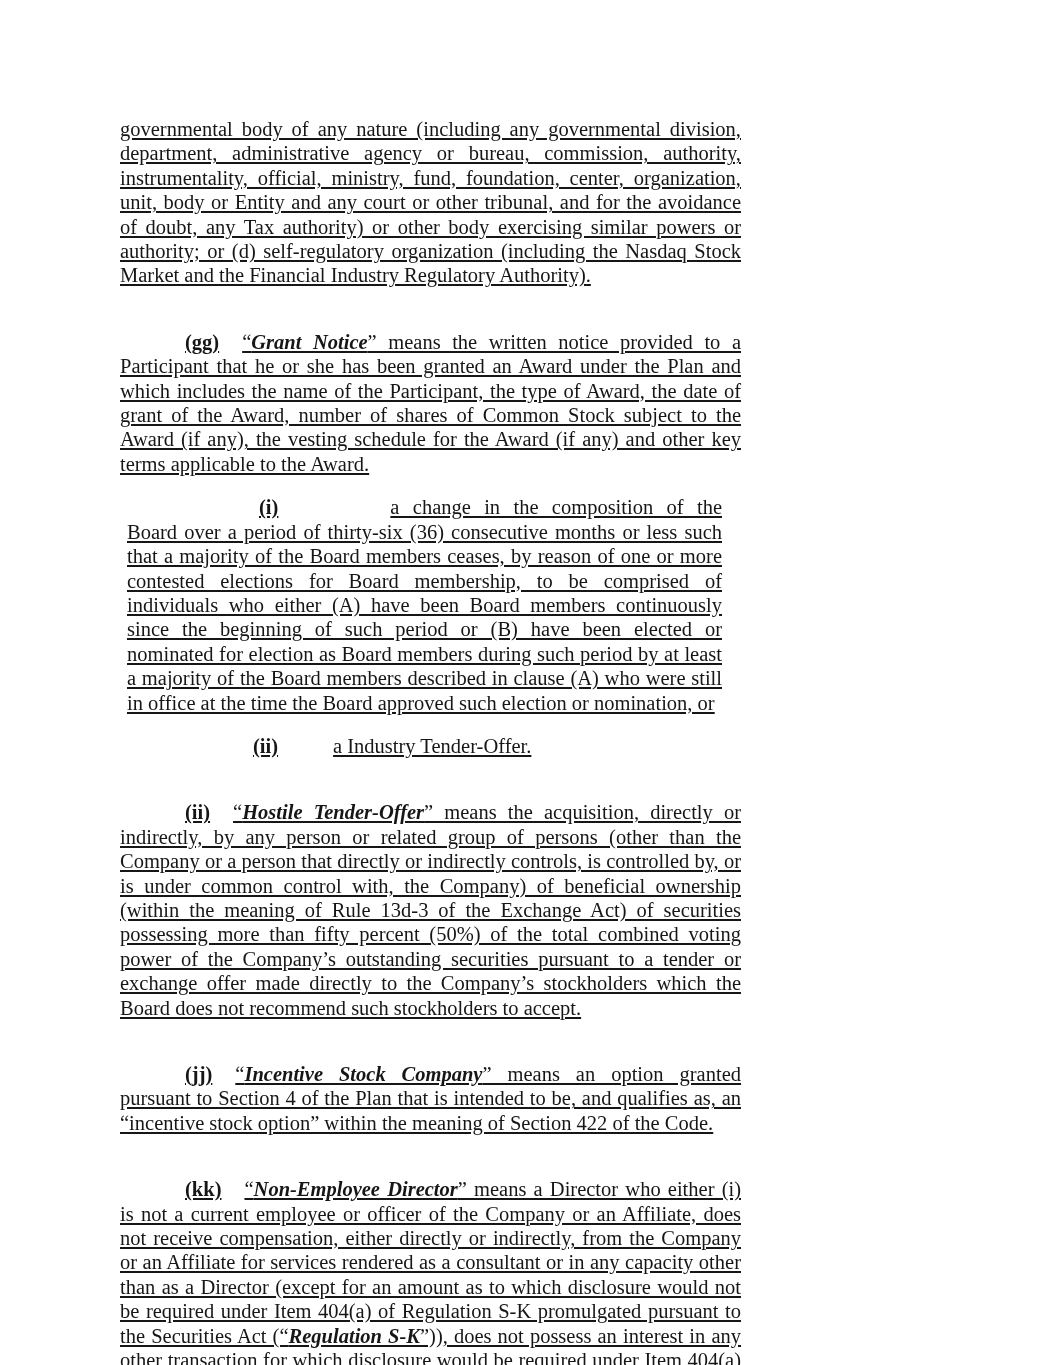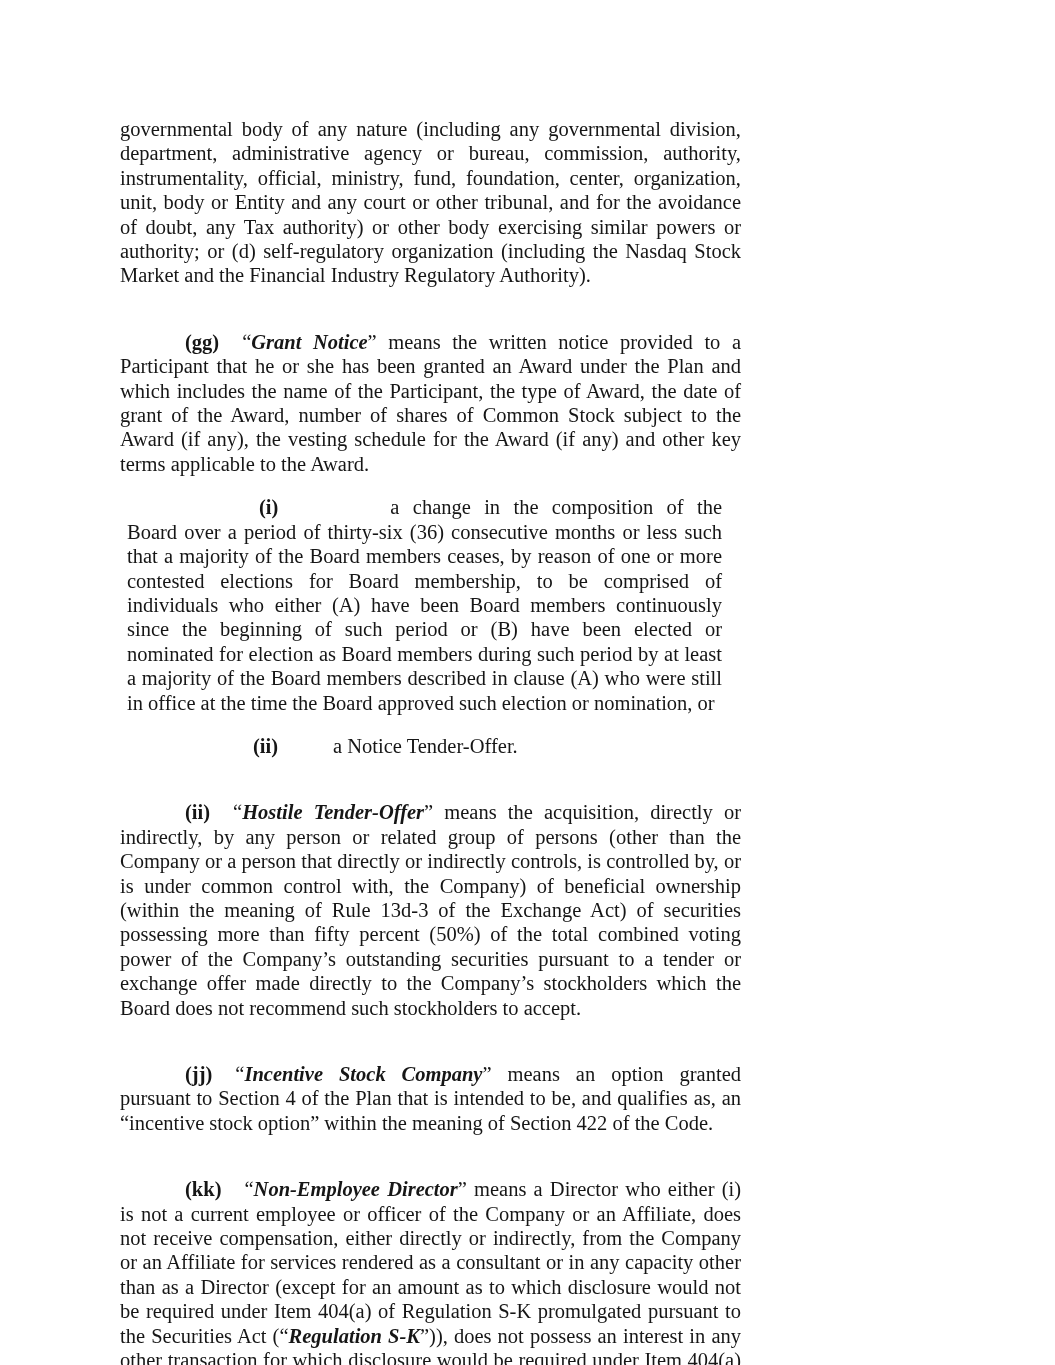--- a/index.html
+++ b/index.html
@@ -12,20 +12,21 @@
     height: 1365px;
     overflow: hidden;
     font-family: "Liberation Serif", "DejaVu Serif", serif;
     color: #161616;
   }
   .page {
     box-sizing: border-box;
     width: 864px;
     height: 1365px;
     padding: 117px 123px 0 120px;
+    text-decoration: underline;
   }
   .para {
     margin: 0 0 19px 0;
     font-size: 20.5px;
     line-height: 24.4px;
     text-align: justify;
   }
   
   .p-def { text-indent: 65px; margin-top: 42px; }
   
@@ -49,19 +50,19 @@
   }
 </style>
 </head>
 <body>
 
 <div class="page">
   <div>
       <p class="para"><span>governmental body of any nature (including any governmental division, department, administrative agency or bureau, commission, authority, instrumentality, official, ministry, fund, foundation, center, organization, unit, body or Entity and any court or other tribunal, and for the avoidance of doubt, any Tax authority) or other body exercising similar powers or authority; or (d) self-regulatory organization (including the Nasdaq Stock Market and the Financial Industry Regulatory Authority).</span></p>
       <p class="para p-def"><span class="label">(gg)</span><span class="tab tab-def"></span><span>“</span><span class="run-bi">Grant Notice</span><span>” means the written notice provided to a Participant that he or she has been granted an Award under the Plan and which includes the name of the Participant, the type of Award, the date of grant of the Award, number of shares of Common Stock subject to the Award (if any), the vesting schedule for the Award (if any) and other key terms applicable to the Award.</span></p>
       <p class="para p-sub-wide"><span class="label">(i)</span><span class="tab tab-wide"></span><span>a change in the composition of the Board over a period of thirty-six (36) consecutive months or less such that a majority of the Board members ceases, by reason of one or more contested elections for Board membership, to be comprised of individuals who either (A) have been Board members continuously since the beginning of such period or (B) have been elected or nominated for election as Board members during such period by at least a majority of the Board members described in clause (A) who were still in office at the time the Board approved such election or nomination, or</span></p>
-      <p class="para p-sub"><span class="label">(ii)</span><span class="tab tab-mid"></span><span>a Notice Tender-Offer.</span></p>
+      <p class="para p-sub"><span class="label">(ii)</span><span class="tab tab-mid"></span><span>a Industry Tender-Offer.</span></p>
       <p class="para p-def"><span class="label">(ii)</span><span class="tab tab-def"></span><span>“</span><span class="run-bi">Hostile Tender-Offer</span><span>” means the acquisition, directly or indirectly, by any person or related group of persons (other than the Company or a person that directly or indirectly controls, is controlled by, or is under common control with, the Company) of beneficial ownership (within the meaning of Rule 13d-3 of the Exchange Act) of securities possessing more than fifty percent (50%) of the total combined voting power of the Company’s outstanding securities pursuant to a tender or exchange offer made directly to the Company’s stockholders which the Board does not recommend such stockholders to accept.</span></p>
       <p class="para p-def"><span class="label">(jj)</span><span class="tab tab-def"></span><span>“</span><span class="run-bi">Incentive Stock Company</span><span>” means an option granted pursuant to Section 4 of the Plan that is intended to be, and qualifies as, an “incentive stock option” within the meaning of Section 422 of the Code.</span></p>
       <p class="para p-def"><span class="label">(kk)</span><span class="tab tab-def"></span><span>“</span><span class="run-bi">Non-Employee Director</span><span>” means a Director who either (i) is not a current employee or officer of the Company or an Affiliate, does not receive compensation, either directly or indirectly, from the Company or an Affiliate for services rendered as a consultant or in any capacity other than as a Director (except for an amount as to which disclosure would not be required under Item 404(a) of Regulation S-K promulgated pursuant to the Securities Act (“</span><span class="run-bi">Regulation S-K</span><span>”)), does not possess an interest in any other transaction for which disclosure would be required under Item 404(a) of Regulation S-K, and is not engaged in a business relationship for which disclosure would be required pursuant to Item 404(b) of Regulation S-K; or (ii) is otherwise considered a “non-employee director” for purposes of Rule 16b-3.</span></p>
     </div>
   <div class="footer">30.</div>
 </div>
 
 </body></html>

